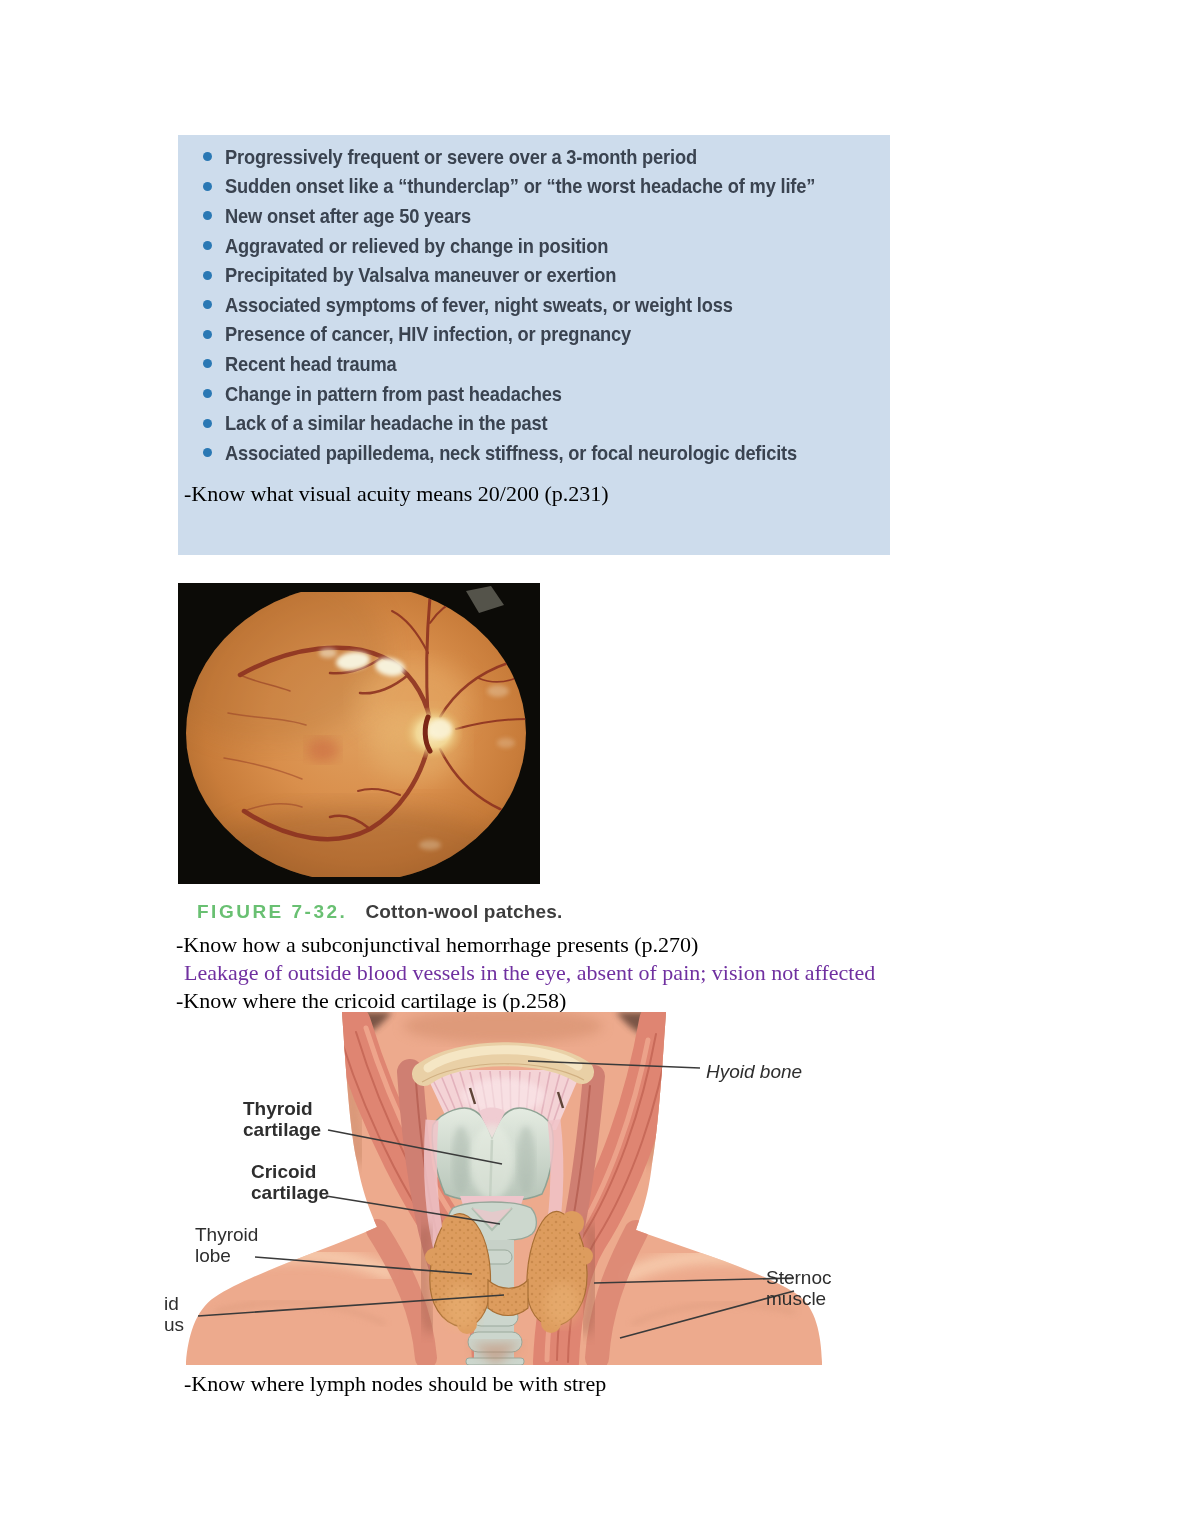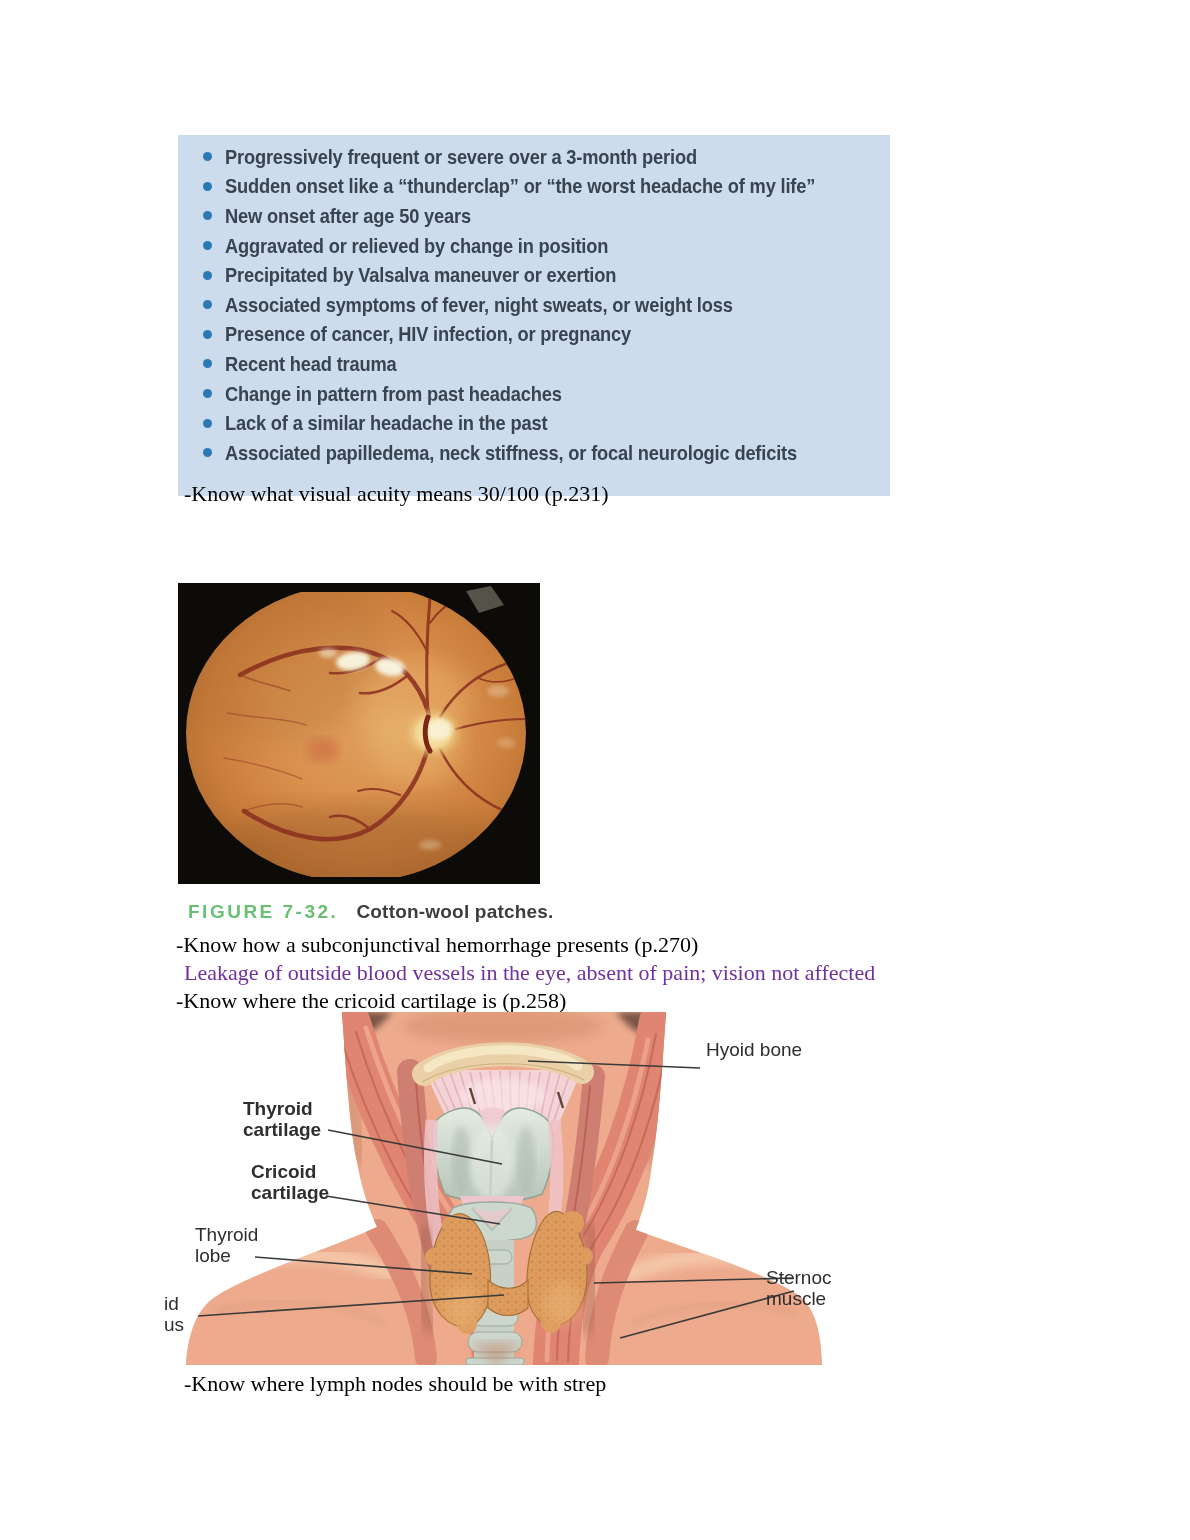--- a/index.html
+++ b/index.html
@@ -1,32 +1,32 @@
 <!DOCTYPE html>
 <html><head>
 <meta charset="utf-8">
 <style>
   html,body{margin:0;padding:0;background:#ffffff;}
   .page{position:relative;width:1190px;height:1540px;background:#fff;overflow:hidden;
         font-family:"Liberation Sans",sans-serif;}
   
-  .warnbox{position:absolute;left:178px;top:135px;width:712px;height:361px;
+  .warnbox{position:absolute;left:178px;top:135px;width:712px;height:420px;
            background:#cddcec;padding:0;box-sizing:border-box;}
   .warnbox ul{list-style:none;margin:0;padding:7px 0 0 25px;}
   .warnbox li{height:29.6px;display:flex;align-items:center;}
   .bullet-dot{width:9px;height:9px;border-radius:50%;background:#2a78b4;flex:0 0 9px;margin-right:13px;}
   .bullet-text{display:inline-block;transform:scaleX(.87);transform-origin:left center;
                font-weight:bold;font-size:21px;letter-spacing:-.2px;color:#3a4350;white-space:nowrap;}
   
   .note{position:absolute;font-family:"Liberation Serif",serif;font-size:22px;line-height:28px;
         color:#000;white-space:nowrap;}
   .note .purple{color:#7030a0;}
   .ind{padding-left:8px;}
   
-  .figcap{position:absolute;left:188px;top:901px;font-size:19px;font-weight:bold;white-space:nowrap;}
+  .figcap{position:absolute;left:197px;top:901px;font-size:19px;font-weight:bold;white-space:nowrap;}
   .figcap .green{color:#69c072;letter-spacing:2.5px;margin-right:18px;}
   .figcap .gray{color:#3d3d3d;letter-spacing:.2px;}
   
   .fundus{position:absolute;left:178px;top:583px;width:362px;height:301px;}
   .neckfig{position:absolute;left:170px;top:1012px;width:700px;height:353px;}
   .neckfig svg{position:absolute;left:0;top:0;}
   .alabel{position:absolute;color:#2e2e2e;font-size:19px;line-height:21px;white-space:pre-line;}
   .alabel.bold{font-weight:bold;}
 </style>
 </head>
@@ -88,21 +88,21 @@
         </li>
 
         <li>
           <span class="bullet-dot"></span>
           <span class="bullet-text">Associated papilledema, neck stiffness, or focal neurologic deficits</span>
         </li>
       </ul>
   </div>
 
   <div class="note" style="left:176px;top:480px;">
-    <div class="ind">-Know what visual acuity means 30/100 (p.231)</div>
+    <div class="ind">-Know what visual acuity means 20/200 (p.231)</div>
   </div>
 
   <div class="fundus">
     <svg width="362" height="301" viewBox="0 0 362 301">
       <defs>
         <radialGradient id="fg" cx="52%" cy="47%" r="62%">
           <stop offset="0%" stop-color="#e0a05f"></stop>
           <stop offset="45%" stop-color="#d98f4c"></stop>
           <stop offset="75%" stop-color="#c87c3a"></stop>
           <stop offset="92%" stop-color="#b26d30"></stop>
@@ -311,21 +311,21 @@
       <g stroke="#3a3a3a" stroke-width="1.7">
         <path d="M530,56 L358,49"></path>
         <path d="M158,118 L332,152"></path>
         <path d="M156,184 L330,212"></path>
         <path d="M85,245 L302,262"></path>
         <path d="M28,304 L334,283"></path>
         <path d="M624,266 L424,271"></path>
         <path d="M624,279 L450,326"></path>
       </g>
     </svg>
-    <div class="alabel" style="left:536px;top:27px;">Hyoid bone</div>
+    <div class="alabel" style="left:536px;top:49px;font-style:italic;">Hyoid bone</div>
     <div class="alabel bold" style="left:73px;top:86px;">Thyroid
 cartilage</div>
     <div class="alabel bold" style="left:73px;top:149px;margin-left:8px;">Cricoid
 cartilage</div>
     <div class="alabel" style="left:25px;top:212px;">Thyroid
 lobe</div>
     <div class="alabel" style="left:-6px;top:281px;">id
 us</div>
     <div class="alabel" style="left:596px;top:255px;">Sternoc
 muscle</div>

